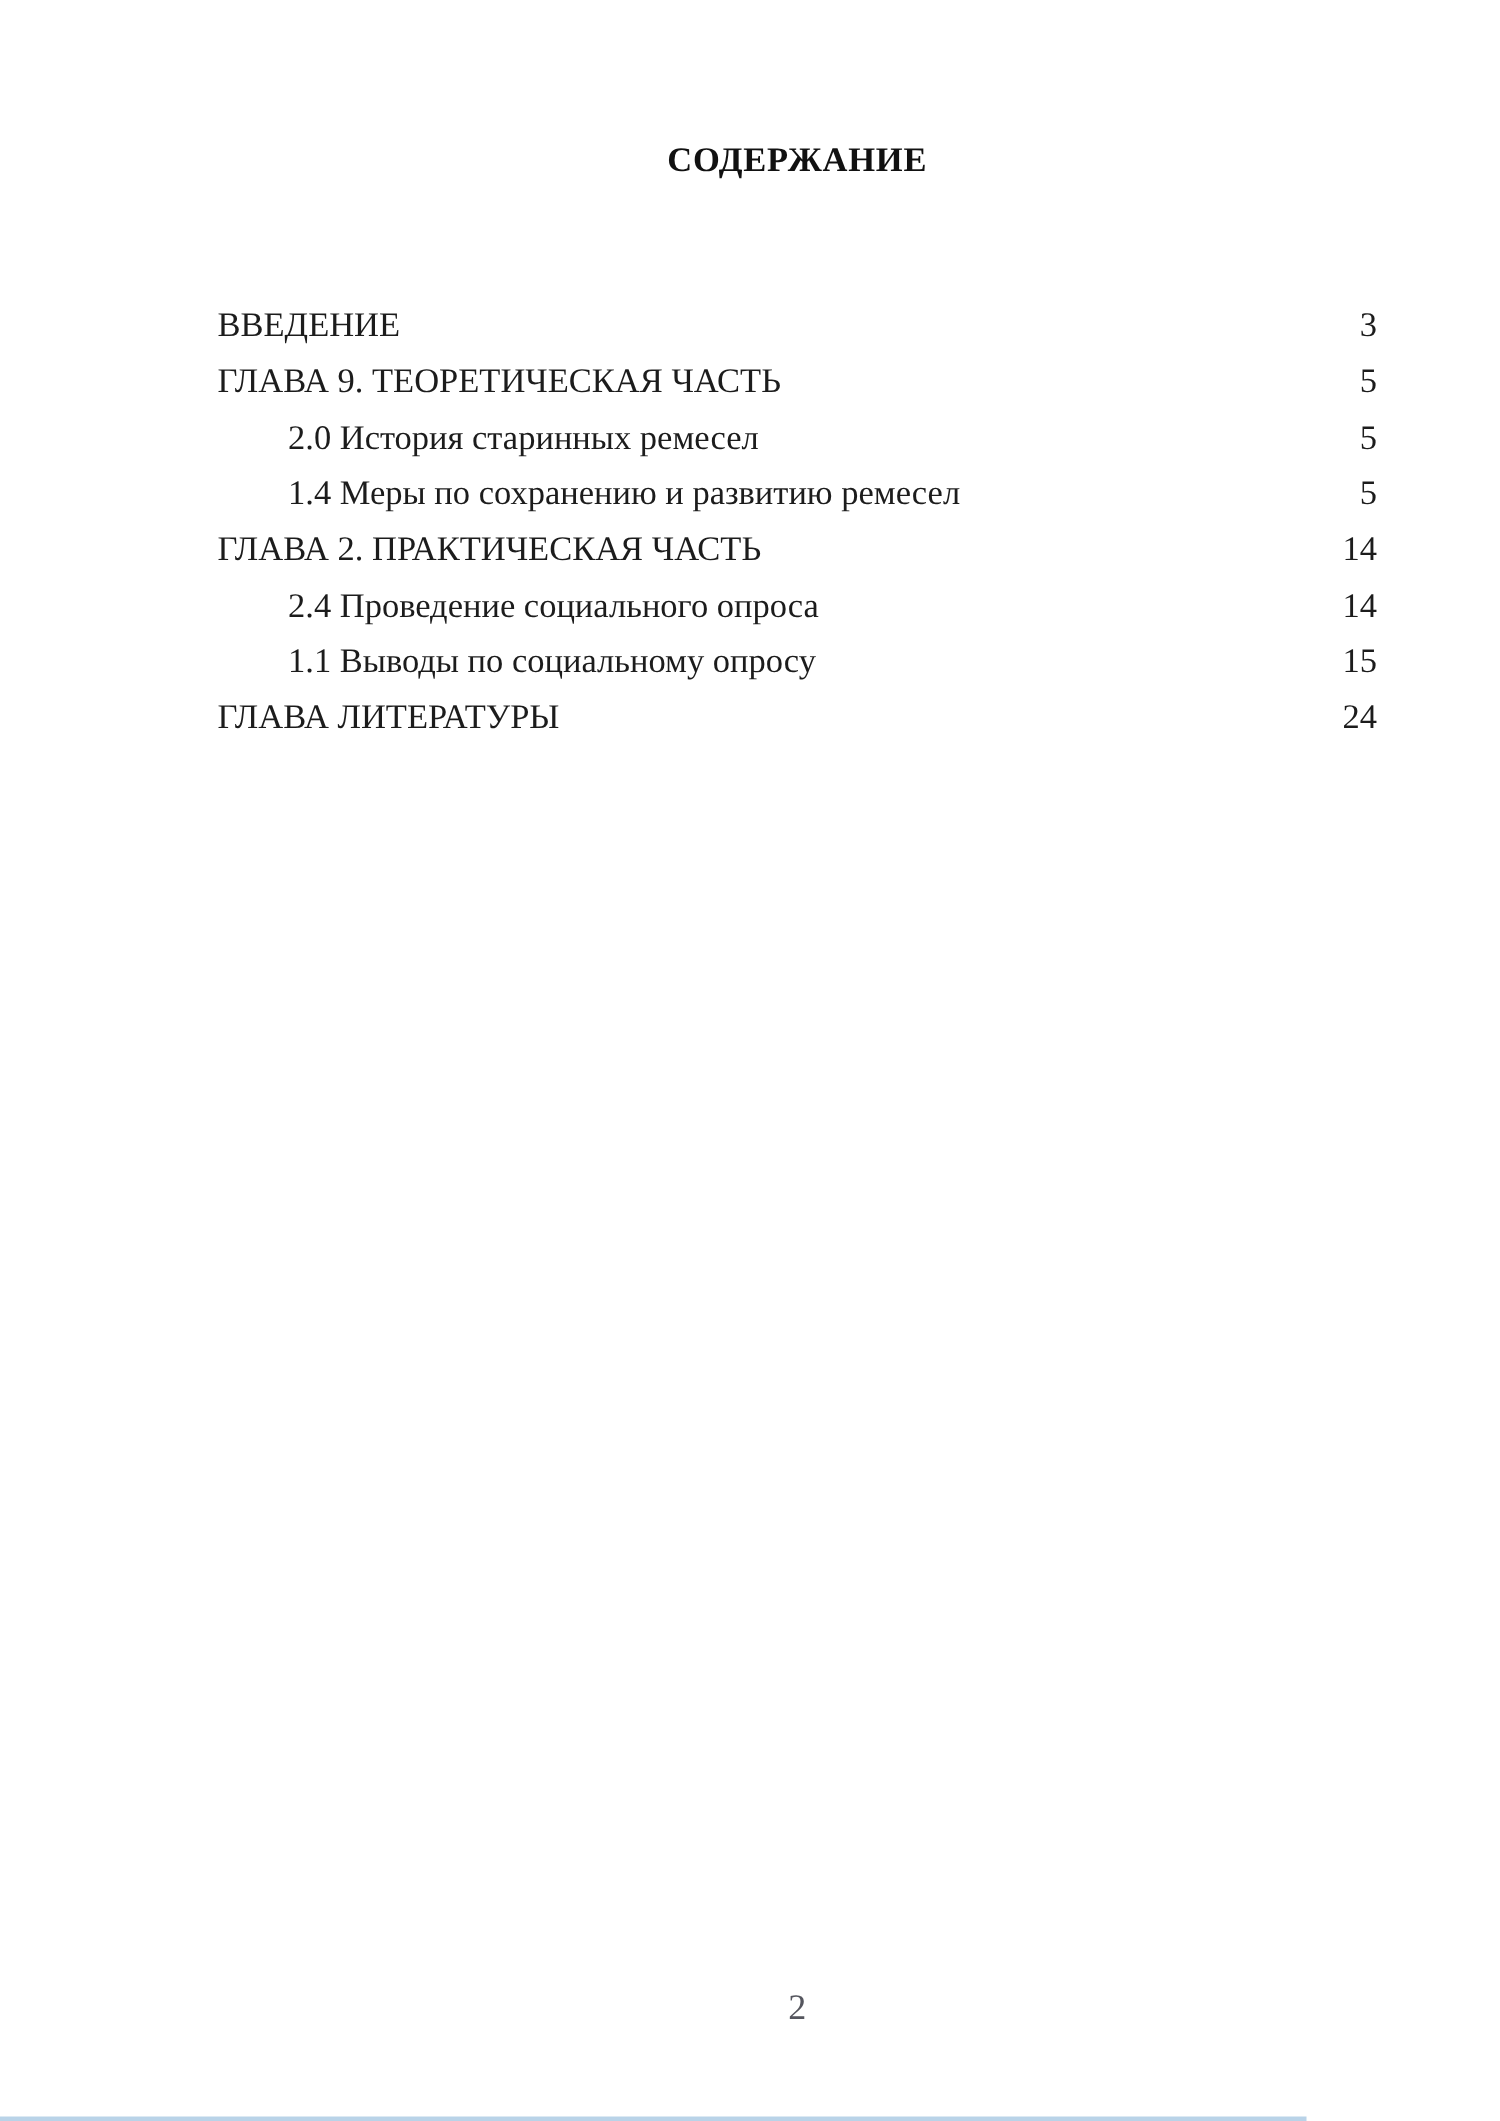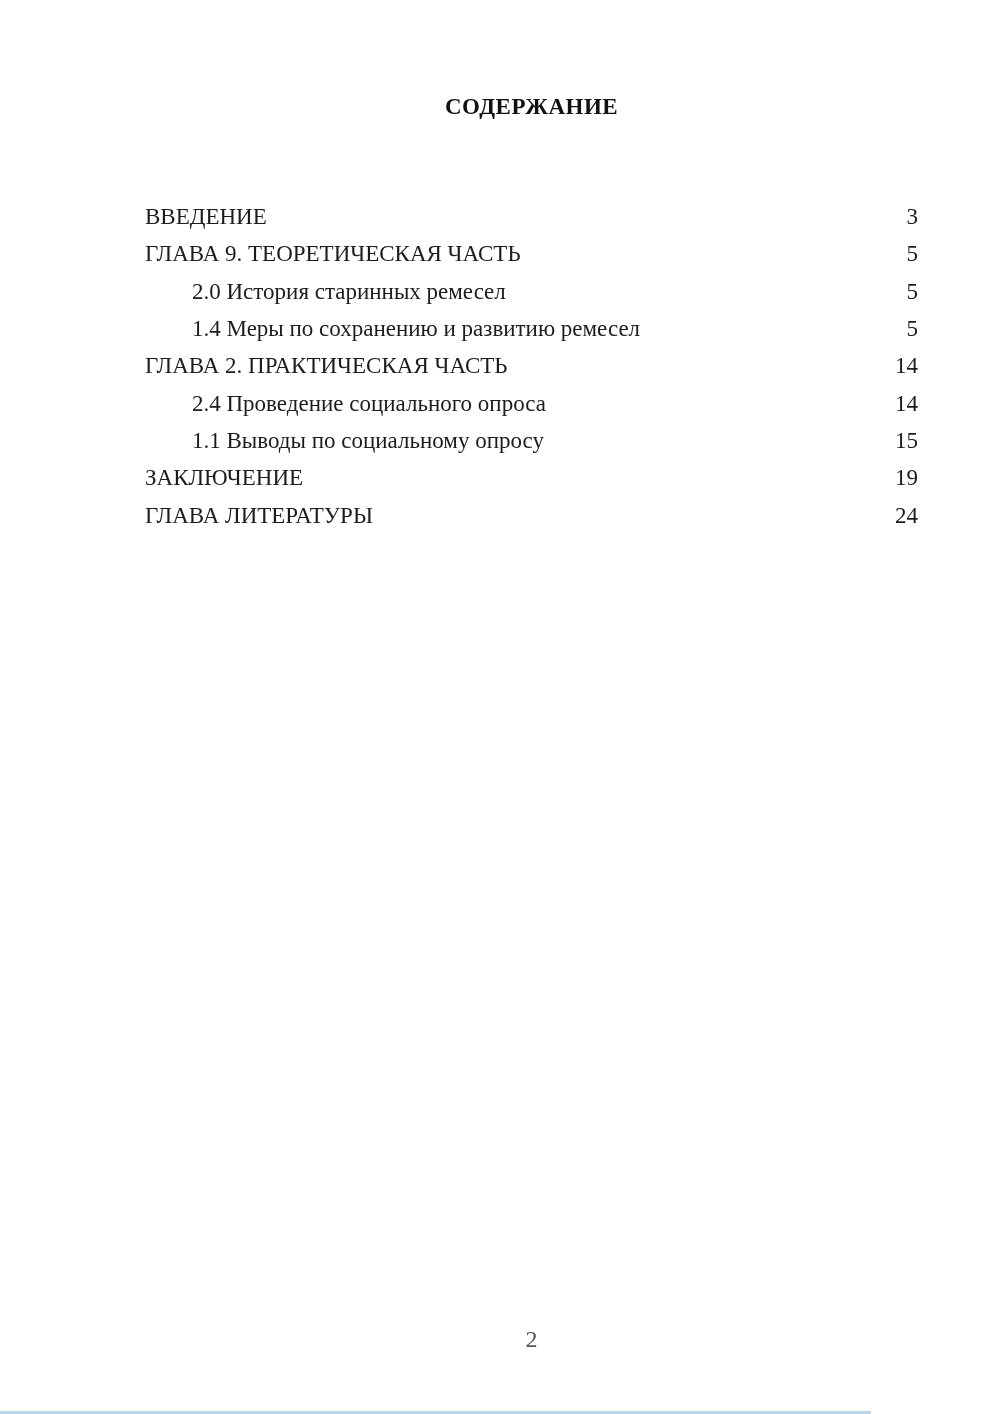--- a/index.html
+++ b/index.html
@@ -97,23 +97,19 @@
         </div>
         <div class="toc-row indent">
           <span class="toc-label">2.4 Проведение социального опроса</span>
           <span class="toc-page">14</span>
         </div>
         <div class="toc-row indent">
           <span class="toc-label">1.1 Выводы по социальному опросу</span>
           <span class="toc-page">15</span>
         </div>
         <div class="toc-row">
-          <span class="toc-label">ЗАКЛЮЧЕНИЕ</span>
-          <span class="toc-page">19</span>
-        </div>
-        <div class="toc-row">
           <span class="toc-label">ГЛАВА ЛИТЕРАТУРЫ</span>
           <span class="toc-page">24</span>
         </div>
       </div>
   </div>
   <div class="page-footer">2</div>
 </div>
 
 </body></html>

